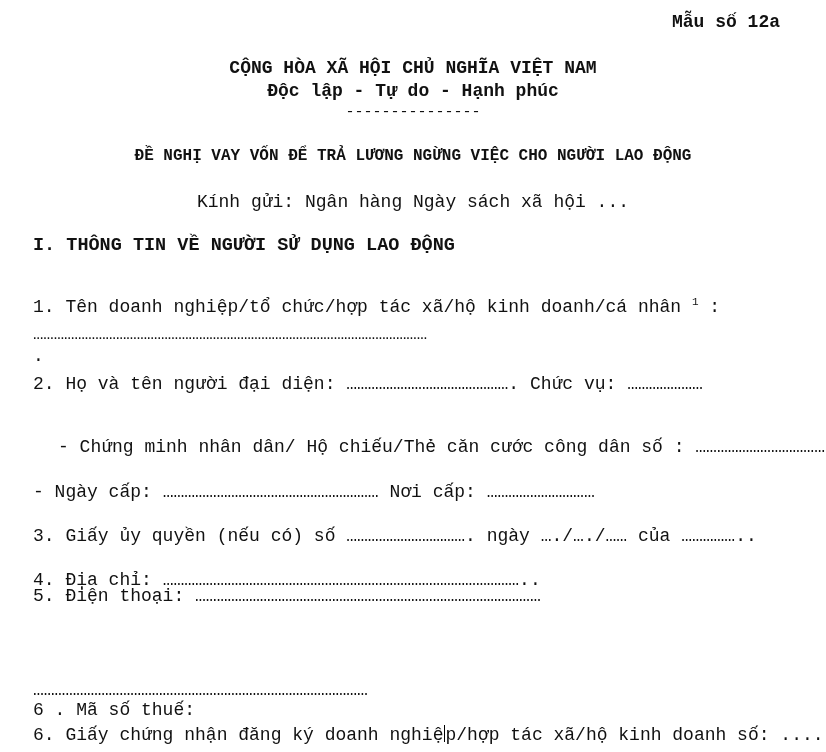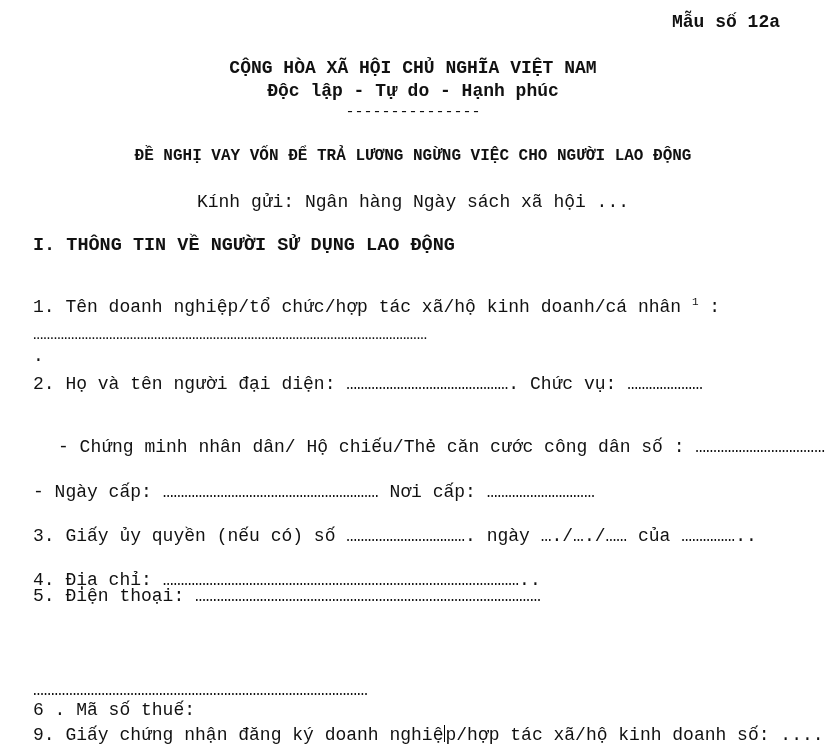--- a/index.html
+++ b/index.html
@@ -64,14 +64,14 @@
 </div>
 
 <div class="abs line" style="top:586px;">
   <span>5. Điện thoại: </span><span>……………………………………………………………………………………</span>
 </div>
 
 <div class="abs line" style="top:662px;margin-top:38px;">6 . Mã số thuế:</div>
 <div class="abs line" style="top:680px;">…………………………………………………………………………………</div>
 
 <div class="abs line" style="top:725px;">
-  <span>9. Giấy chứng nhận đăng ký doanh nghiệ</span><span class="cursor"></span><span>p/hợp tác xã/hộ kinh doanh số: ....</span>
+  <span>6. Giấy chứng nhận đăng ký doanh nghiệ</span><span class="cursor"></span><span>p/hợp tác xã/hộ kinh doanh số: ....</span>
 </div>
 
 </body></html>

